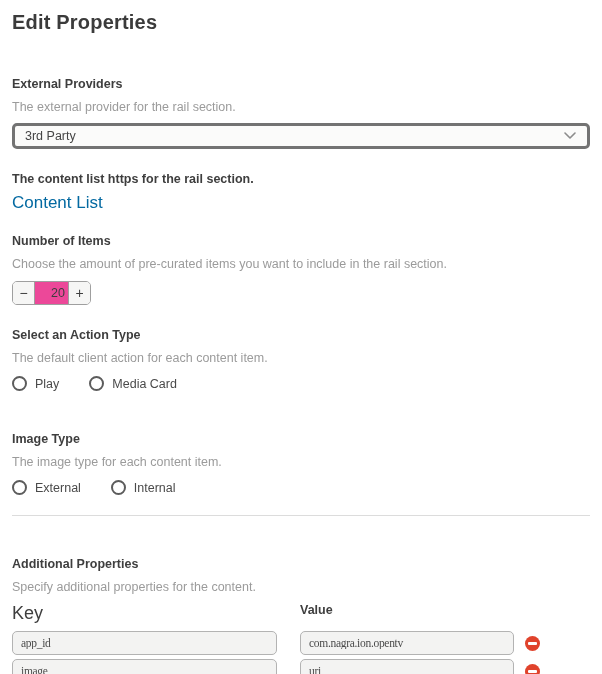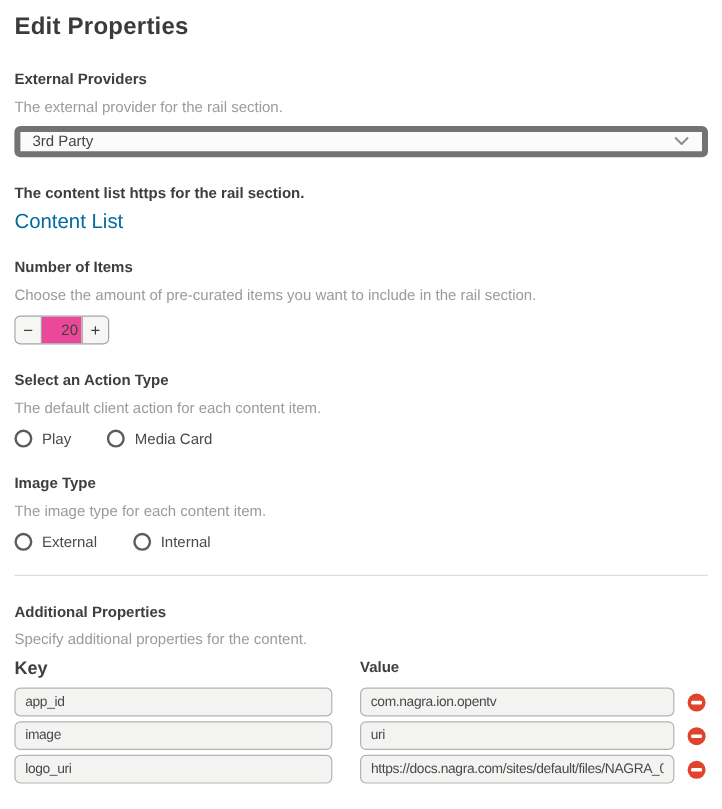--- a/index.html
+++ b/index.html
@@ -35,33 +35,33 @@
   }
   .field-label-muted {
     font-size: 17px;
     color: #0369a1;
     line-height: 16px;
   }
   .select-box {
     margin-top: 8px;
     height: 26px;
     width: 578px;
-    border: 5px solid #737373;
+    border: 3px solid #737373;
     border-radius: 5px;
     background: #fbfbfa;
     display: flex;
     align-items: center;
     justify-content: space-between;
     padding: 0 11px 0 10px;
     font-size: 12.5px;
     color: #454545;
     cursor: pointer;
   }
   .chevron { display: flex; align-items: center; }
-  .mt-24 { margin-top: 22px; }
+  .mt-24 { margin-top: 40px; }
   .mt-22 { margin-top: 22px; }
   .mt-8  { margin-top: 8px; }
   .stepper {
     margin-top: 9px;
     display: inline-flex;
     align-items: stretch;
     height: 24px;
     border: 1px solid #9f9f9f;
     border-radius: 5px;
     overflow: hidden;
@@ -119,22 +119,22 @@
     border: none;
     border-top: 1px solid #dcdcdc;
     margin: 20px 0 0 0;
   }
   .kv-headers {
     display: flex;
     margin-top: 8px;
   }
   .kv-header-key {
     width: 288px;
-    font-size: 15px;
-    font-weight: 700;
+    font-size: 18px;
+    font-weight: 400;
     color: #3e3e3e;
   }
   .kv-header-value {
     font-size: 12.5px;
     font-weight: 700;
     color: #3e3e3e;
   }
   .kv-rows { margin-top: 7px; }
   .kv-row {
     display: flex;
@@ -143,27 +143,27 @@
   }
   .kv-input {
     height: 24px;
     border: 1px solid #b3b3b3;
     border-radius: 5px;
     background: #f3f3f2;
     padding: 0 8px;
     font-size: 11.5px;
     letter-spacing: -0.3px;
     color: #4a4a4a;
-    font-family: Liberation Sans, sans-serif;
+    font-family: Liberation Serif, serif;
     outline: none;
     white-space: nowrap;
     overflow: hidden;
   }
   .key-input { width: 265px; }
-  .value-input { width: 262px; margin-left: 23px; }
+  .value-input { width: 214px; margin-left: 23px; }
   .remove-icon {
     width: 15px;
     height: 15px;
     border-radius: 50%;
     background: #e0432c;
     margin-left: 11px;
     position: relative;
     cursor: pointer;
     flex: 0 0 auto;
   }

